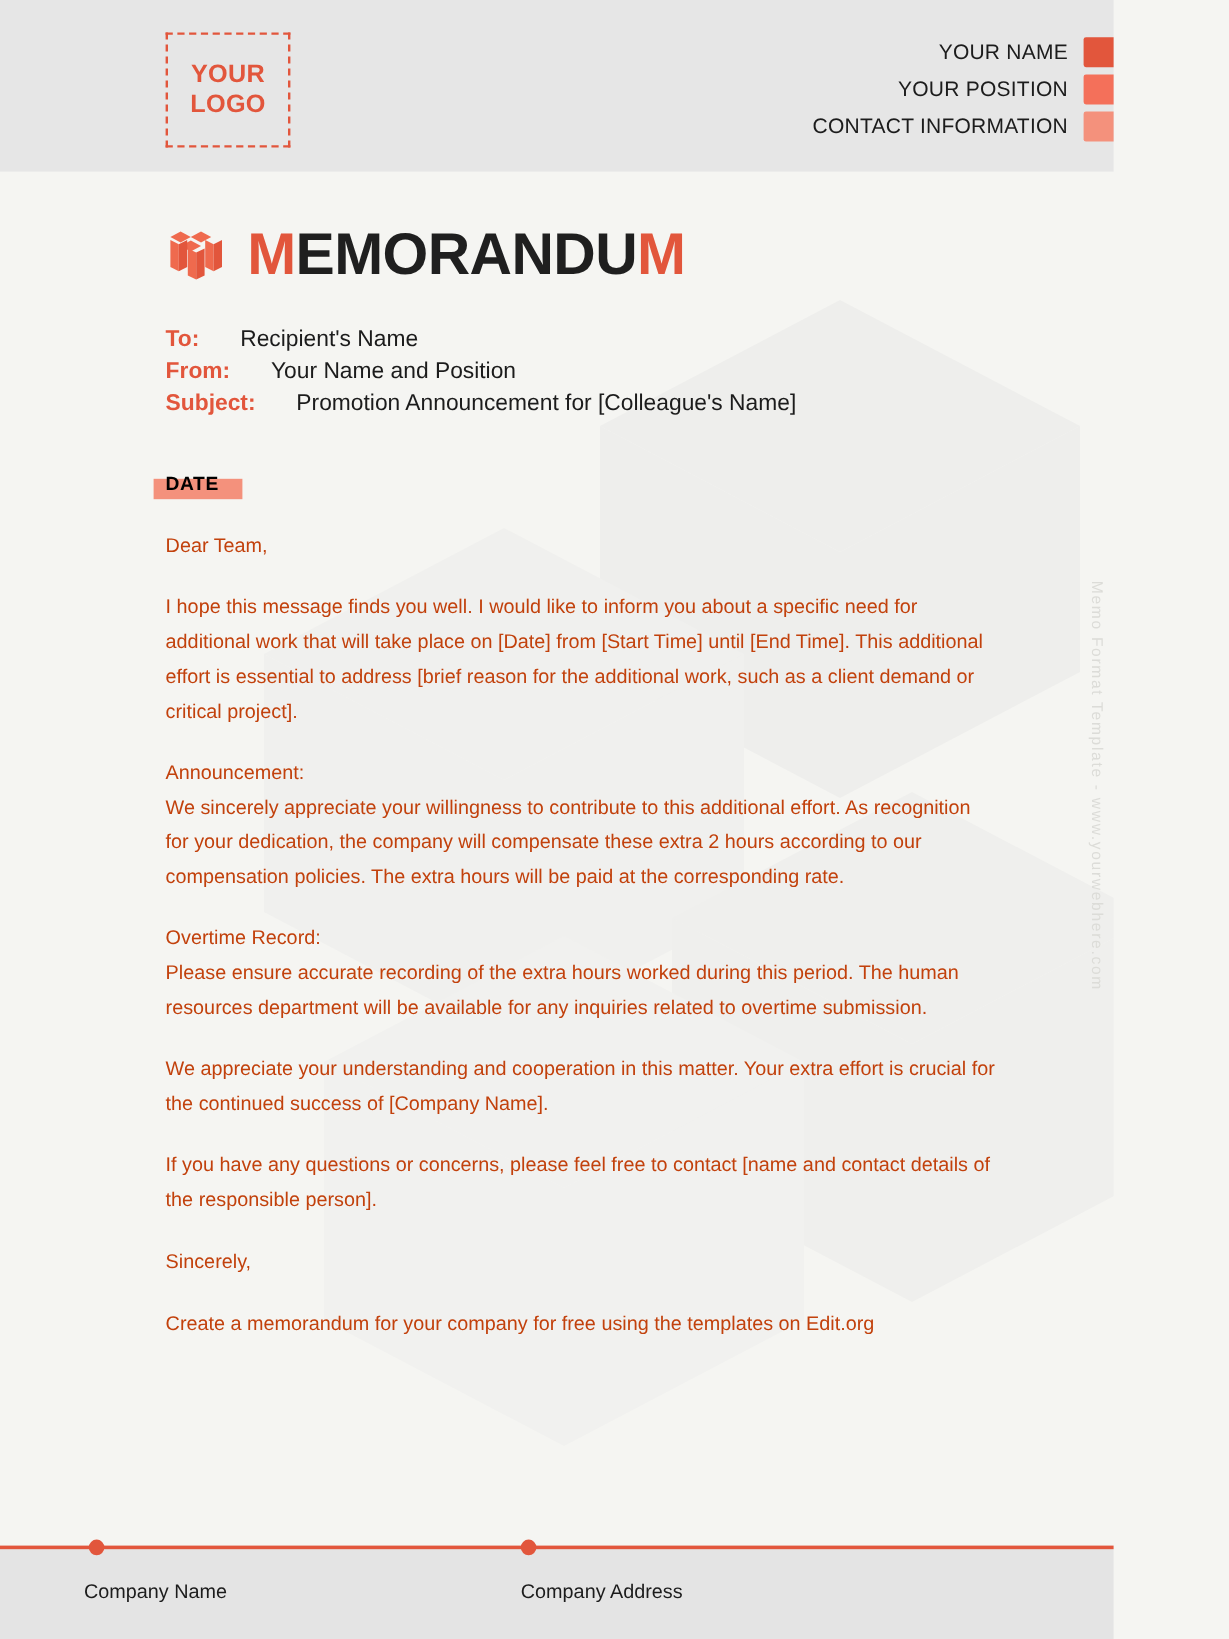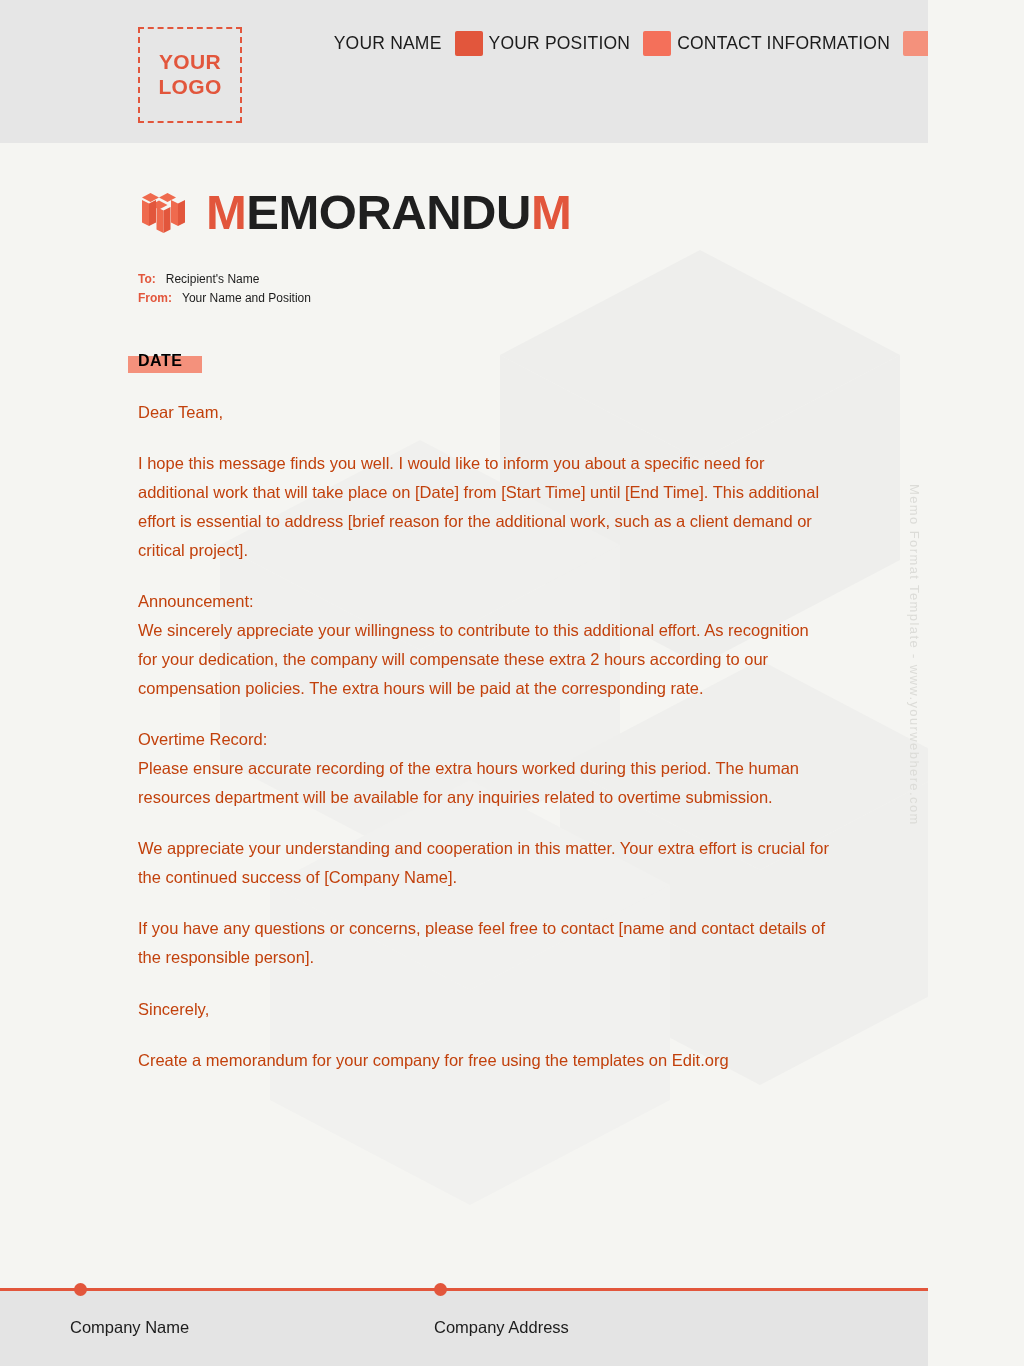--- a/index.html
+++ b/index.html
@@ -61,20 +61,21 @@
     color: #e2563c;
     font-weight: bold;
     font-size: 21px;
     letter-spacing: 0.3px;
   }
 
   .contact-block {
     margin-top: 31px;
     margin-right: 93px;
     display: flex;
+    flex-direction: column;
     gap: 6px;
   }
   .contact-row {
     display: flex;
     align-items: center;
     justify-content: flex-end;
     gap: 13px;
     height: 25px;
   }
   .contact-row span.label {
@@ -119,21 +120,22 @@
   
   .meta {
     margin-top: 34px;
     display: flex;
     flex-direction: column;
     gap: 5px;
   }
   .meta-row {
     display: flex;
     align-items: flex-start;
-    font-size: 12px;
+    font-size: 19px;
+    gap: 24px;
   }
   .meta-label {
     color: #e2563c;
     font-weight: bold;
     margin-right: 10px;
   }
   .meta-value { color: #1c1c1c; }
 
   
   .date-chip {
@@ -298,20 +300,24 @@
 
     <div class="meta">
       <div class="meta-row">
         <span class="meta-label">To:</span>
         <span class="meta-value">Recipient's Name</span>
       </div>
       <div class="meta-row">
         <span class="meta-label">From:</span>
         <span class="meta-value">Your Name and Position</span>
       </div>
+      <div class="meta-row">
+        <span class="meta-label">Subject:</span>
+        <span class="meta-value">Promotion Announcement for [Colleague's Name]</span>
+      </div>
     </div>
 
     <div class="date-chip">
       <span class="hl"></span>
       <span class="txt">DATE</span>
     </div>
 
     <div class="content">
       <p class="para">Dear Team,</p>
       <p class="para">I hope this message finds you well. I would like to inform you about a specific need for additional work that will take place on [Date] from [Start Time] until [End Time]. This additional effort is essential to address [brief reason for the additional work, such as a client demand or critical project].</p>

